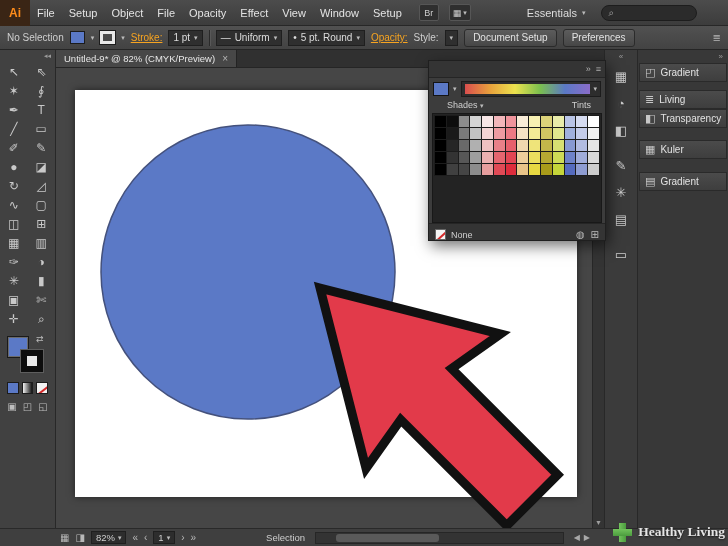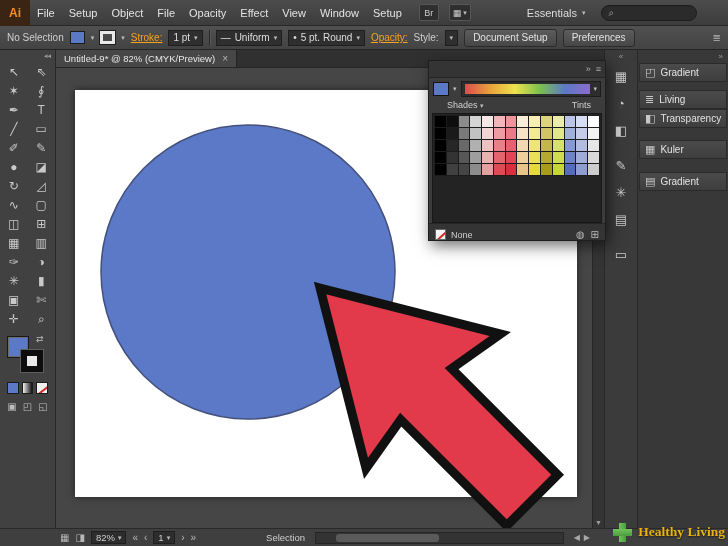--- a/index.html
+++ b/index.html
@@ -113,21 +113,21 @@
   .sb-tool{margin-left:64px;}
   .hscroll{flex:1;height:12px;margin:0 4px;background:#333;border:1px solid #262626;position:relative;}
   .hthumb{position:absolute;left:8%;top:1px;width:42%;height:8px;background:#5a5a5a;border-radius:3px;}
   .sb-right{display:flex;gap:4px;padding-right:138px;font-size:8px;color:#a8a8a8;}
 
   
   .watermark{position:absolute;right:3px;bottom:2px;height:24px;display:flex;align-items:center;gap:6px;z-index:10;}
   .hl-plus{position:relative;width:19px;height:19px;}
   .hl-plus::before{content:"";position:absolute;left:6px;top:0;width:7px;height:19px;background:linear-gradient(90deg,#72c35c,#4b9c3e);}
   .hl-plus::after{content:"";position:absolute;left:0;top:6px;width:19px;height:7px;background:linear-gradient(180deg,#72c35c,#4b9c3e);}
-  .hl-text{color:#eab308;font-family:"Liberation Serif","DejaVu Serif",serif;font-weight:bold;font-size:13.5px;
+  .hl-text{color:#e5e5e5;font-family:"Liberation Serif","DejaVu Serif",serif;font-weight:bold;font-size:13.5px;
            text-shadow:0 1px 2px rgba(0,0,0,.65);}
 </style>
 </head>
 <body>
 
 <div class="app">
 
   <div class="menubar">
     <div class="ai-logo">Ai</div>
     <div class="menu-items">

